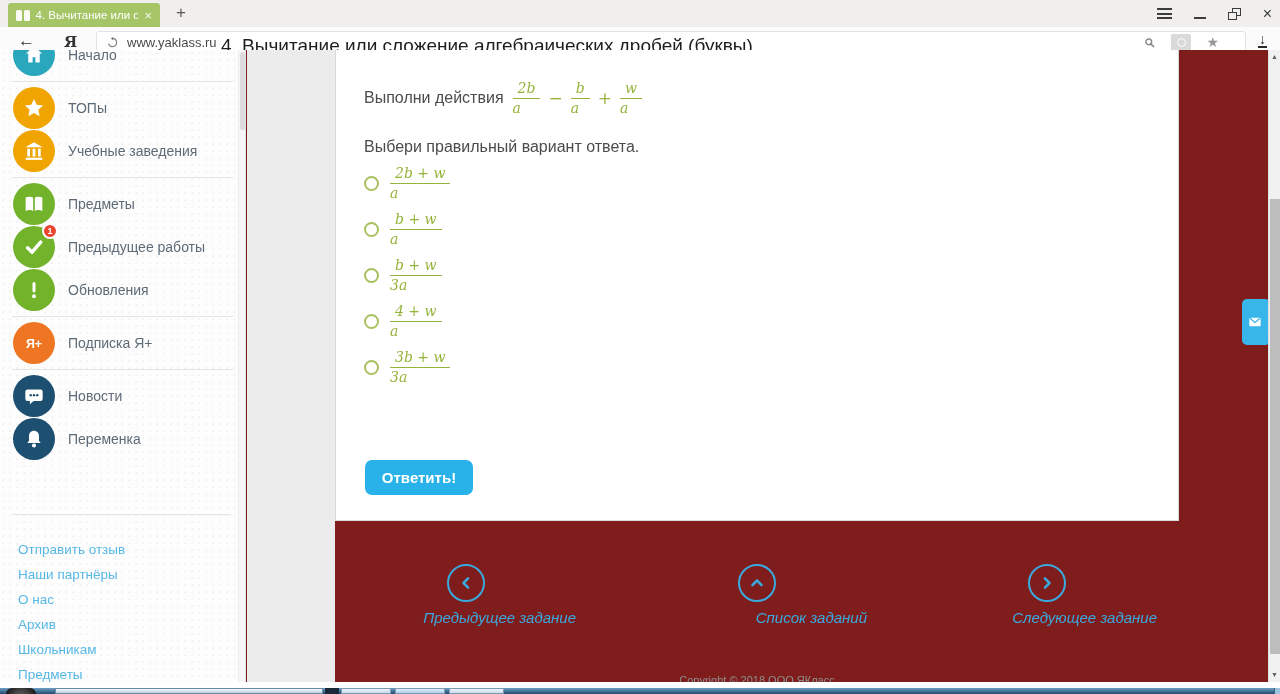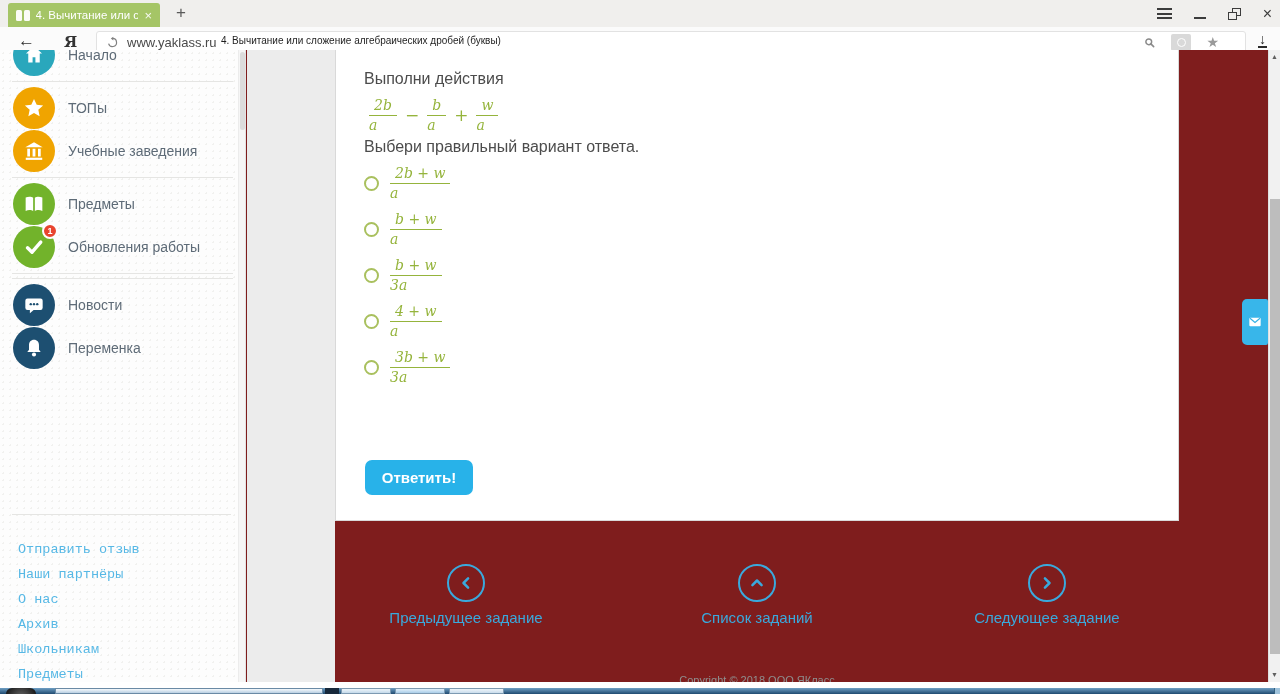--- a/index.html
+++ b/index.html
@@ -26,21 +26,21 @@
 
   .toolbar { position:absolute; top:27px; left:0; width:1280px; height:29px; background:#fbfbfb;
              border-bottom:1px solid #d6d6d6; }
   .back { position:absolute; left:18px; top:4px; font-size:17px; color:#2f2f2f; }
   .ylogo { position:absolute; left:64px; top:6px; font-family:"DejaVu Serif",serif; font-weight:bold;
            font-size:15px; color:#333; }
   .omnibox { position:absolute; left:96px; top:4px; width:1150px; height:22px; background:#fff;
              border:1px solid #e2e2e2; border-radius:3px; }
   .refresh { position:absolute; left:9px; top:4px; width:13px; height:13px; color:#808080; }
   .url { position:absolute; left:30px; top:3px; font-size:13px; color:#4a4a4a; }
-  .pagetitle { position:absolute; left:124px; top:3px; font-size:10px; color:#1e1e1e; }
+  .pagetitle { position:absolute; left:124px; top:3px; font-size:19px; color:#1e1e1e; }
   .ob-zoom { position:absolute; right:88px; top:3px; width:15px; height:15px; color:#8a8a8a; }
   .ob-translate { position:absolute; right:54px; top:2px; width:20px; height:17px; background:#d9d9d9;
                   border-radius:2px; display:flex; align-items:center; justify-content:center; }
   .ob-translate i { width:9px; height:9px; border:1.5px solid #fff; border-radius:50%; }
   .ob-star { position:absolute; right:26px; top:2px; font-size:14px; color:#9a9a9a; }
   .download { position:absolute; left:1258px; top:5px; font-size:14px; color:#2a2a2a;
               border-bottom:2px solid #2a2a2a; line-height:14px; padding:0 1px; }
 
   
   .content { position:absolute; top:50px; left:0; width:1280px; height:632px; background:#7f1d1d; overflow:hidden;padding-left:48px; }
@@ -53,50 +53,50 @@
   .ic-circle { width:42px; height:42px; border-radius:50%; color:#fff; flex:none; position:relative;
                display:flex; align-items:center; justify-content:center; }
   .ic-circle svg { width:26px; height:26px; }
   .badge { position:absolute; top:-3px; right:-3px; width:16px; height:16px; background:#e8442e;
            border:2px solid #fdfdfd; border-radius:50%; color:#fff; font-size:9px; font-weight:bold;
            display:flex; align-items:center; justify-content:center; }
   .side-label { font-size:14px; color:#5e6b77; }
   .side-sep { height:1px; background:#e5e5e3; margin:4.5px 12px; }
   .links-sep { position:absolute; left:12px; right:14px; top:464px; height:1px; background:#e5e5e3; }
   .side-links { position:absolute; left:18px; top:487px; }
-  .side-link { display:block; height:25px; line-height:25px; font-size:13.5px; color:#57b8e5; text-decoration:none;font-family:Liberation Mono, monospace; }
+  .side-link { display:block; height:25px; line-height:25px; font-size:13.5px; color:#57b8e5; text-decoration:none; }
   .side-scroll { position:absolute; right:0; top:0; width:7px; height:632px; background:#f6f6f6;
                  border-left:1px solid #ececec; }
   .side-scroll i { position:absolute; top:2px; left:1px; width:5px; height:78px; background:#dcdcdc; border-radius:3px; }
 
   .gutter { position:absolute; left:247px; top:0; width:88px; height:632px; background:#ececec; }
 
   .card { position:absolute; left:335px; top:0; width:844px; height:471px; background:#fff;
           border:1px solid #d9d9d9; border-top:none; }
-  .prompt-row { position:absolute; left:28px; top:20px; height:56px; display:flex; align-items:center; gap:9px;flex-direction:column; }
+  .prompt-row { position:absolute; left:28px; top:20px; height:56px; display:flex; align-items:center; gap:9px; }
   .prompt-text { font-size:16px; color:#4c4c4c; }
   .frac { display:inline-block; font-family:"DejaVu Serif",serif; font-style:italic;
           font-size:14px; color:#95b43c; line-height:1.2; }
   .frac .num { display:block; padding:0 5px 1px; border-bottom:1px solid currentColor; }
   .frac .den { display:block; padding-top:1px; }
   .op { font-family:"DejaVu Serif",serif; font-size:17px; color:#95b43c; }
   .instruction { position:absolute; left:28px; top:88px; font-size:16px; color:#4c4c4c; }
   .options { position:absolute; left:28px; top:110px; }
   .opt { display:flex; align-items:center; gap:11px; }
   .opt.text { height:34px; } .opt.frac-row { height:46px; }
   .radio { width:15px; height:15px; border:2px solid #a9c05e; border-radius:50%; background:#fff;
            flex:none; display:flex; align-items:center; justify-content:center; }
   .radio[data-selected] { border-color:#559b2d; }
   .radio[data-selected]::after { content:""; width:9px; height:9px; border-radius:50%; background:#77b62c; }
   .opt-label { font-size:16px; color:#565656; }
   .submit { position:absolute; left:29px; top:410px; width:108px; height:35px; background:#28b2e9;
             border:none; border-radius:7px; color:#fff; font-size:15px; font-weight:bold;
             font-family:"Liberation Sans",sans-serif; }
 
-  .pager-item { position:absolute; width:220px; top:514px; text-align:center; }
+  .pager-item { position:absolute; width:220px; top:514px; text-align:right;font-style:italic; }
   .pager-item .circ { width:38px; height:38px; border:2.5px solid #3aa9dd; border-radius:50%;
                       margin:0 auto; display:flex; align-items:center; justify-content:center; color:#3aa9dd; }
   .pager-item .circ svg { width:20px; height:20px; }
   .pager-item .plabel { margin-top:7px; font-size:15px; color:#3aa9dd; }
   .copyright { position:absolute; left:335px; width:844px; top:624px; text-align:center;
                font-size:11px; color:#8f8f8f; }
 
   .envelope { position:absolute; right:12px; top:249px; width:26px; height:46px; background:#38b6ea;
               border-radius:5px 2px 2px 5px; display:flex; align-items:center; justify-content:center; color:#fff; }
   .envelope svg { width:16px; height:16px; }
@@ -275,25 +275,43 @@
           <span class="side-label">Предметы</span>
         </div>
 
         <div class="side-item">
           <span class="ic-circle" style="background: rgb(114, 179, 43);">
             <svg>
               <use href="#i-check-icon"></use>
             </svg>
             <span class="badge">1</span>
           </span>
-          <span class="side-label">Обновления работы</span>
-        </div>
-
+          <span class="side-label">Предыдущее работы</span>
+        </div>
+
+        <div class="side-item">
+          <span class="ic-circle" style="background: rgb(114, 179, 43);">
+            <svg>
+              <use href="#i-exclamation-icon"></use>
+            </svg>
+
+          </span>
+          <span class="side-label">Обновления</span>
+        </div>
         <div class="side-sep"></div>
 
+        <div class="side-item">
+          <span class="ic-circle" style="background: rgb(238, 118, 35);">
+            <svg>
+              <use href="#i-ya-plus-icon"></use>
+            </svg>
+
+          </span>
+          <span class="side-label">Подписка Я+</span>
+        </div>
         <div class="side-sep"></div>
 
         <div class="side-item">
           <span class="ic-circle" style="background: rgb(29, 79, 113);">
             <svg>
               <use href="#i-chat-icon"></use>
             </svg>
 
           </span>
           <span class="side-label">Новости</span>

